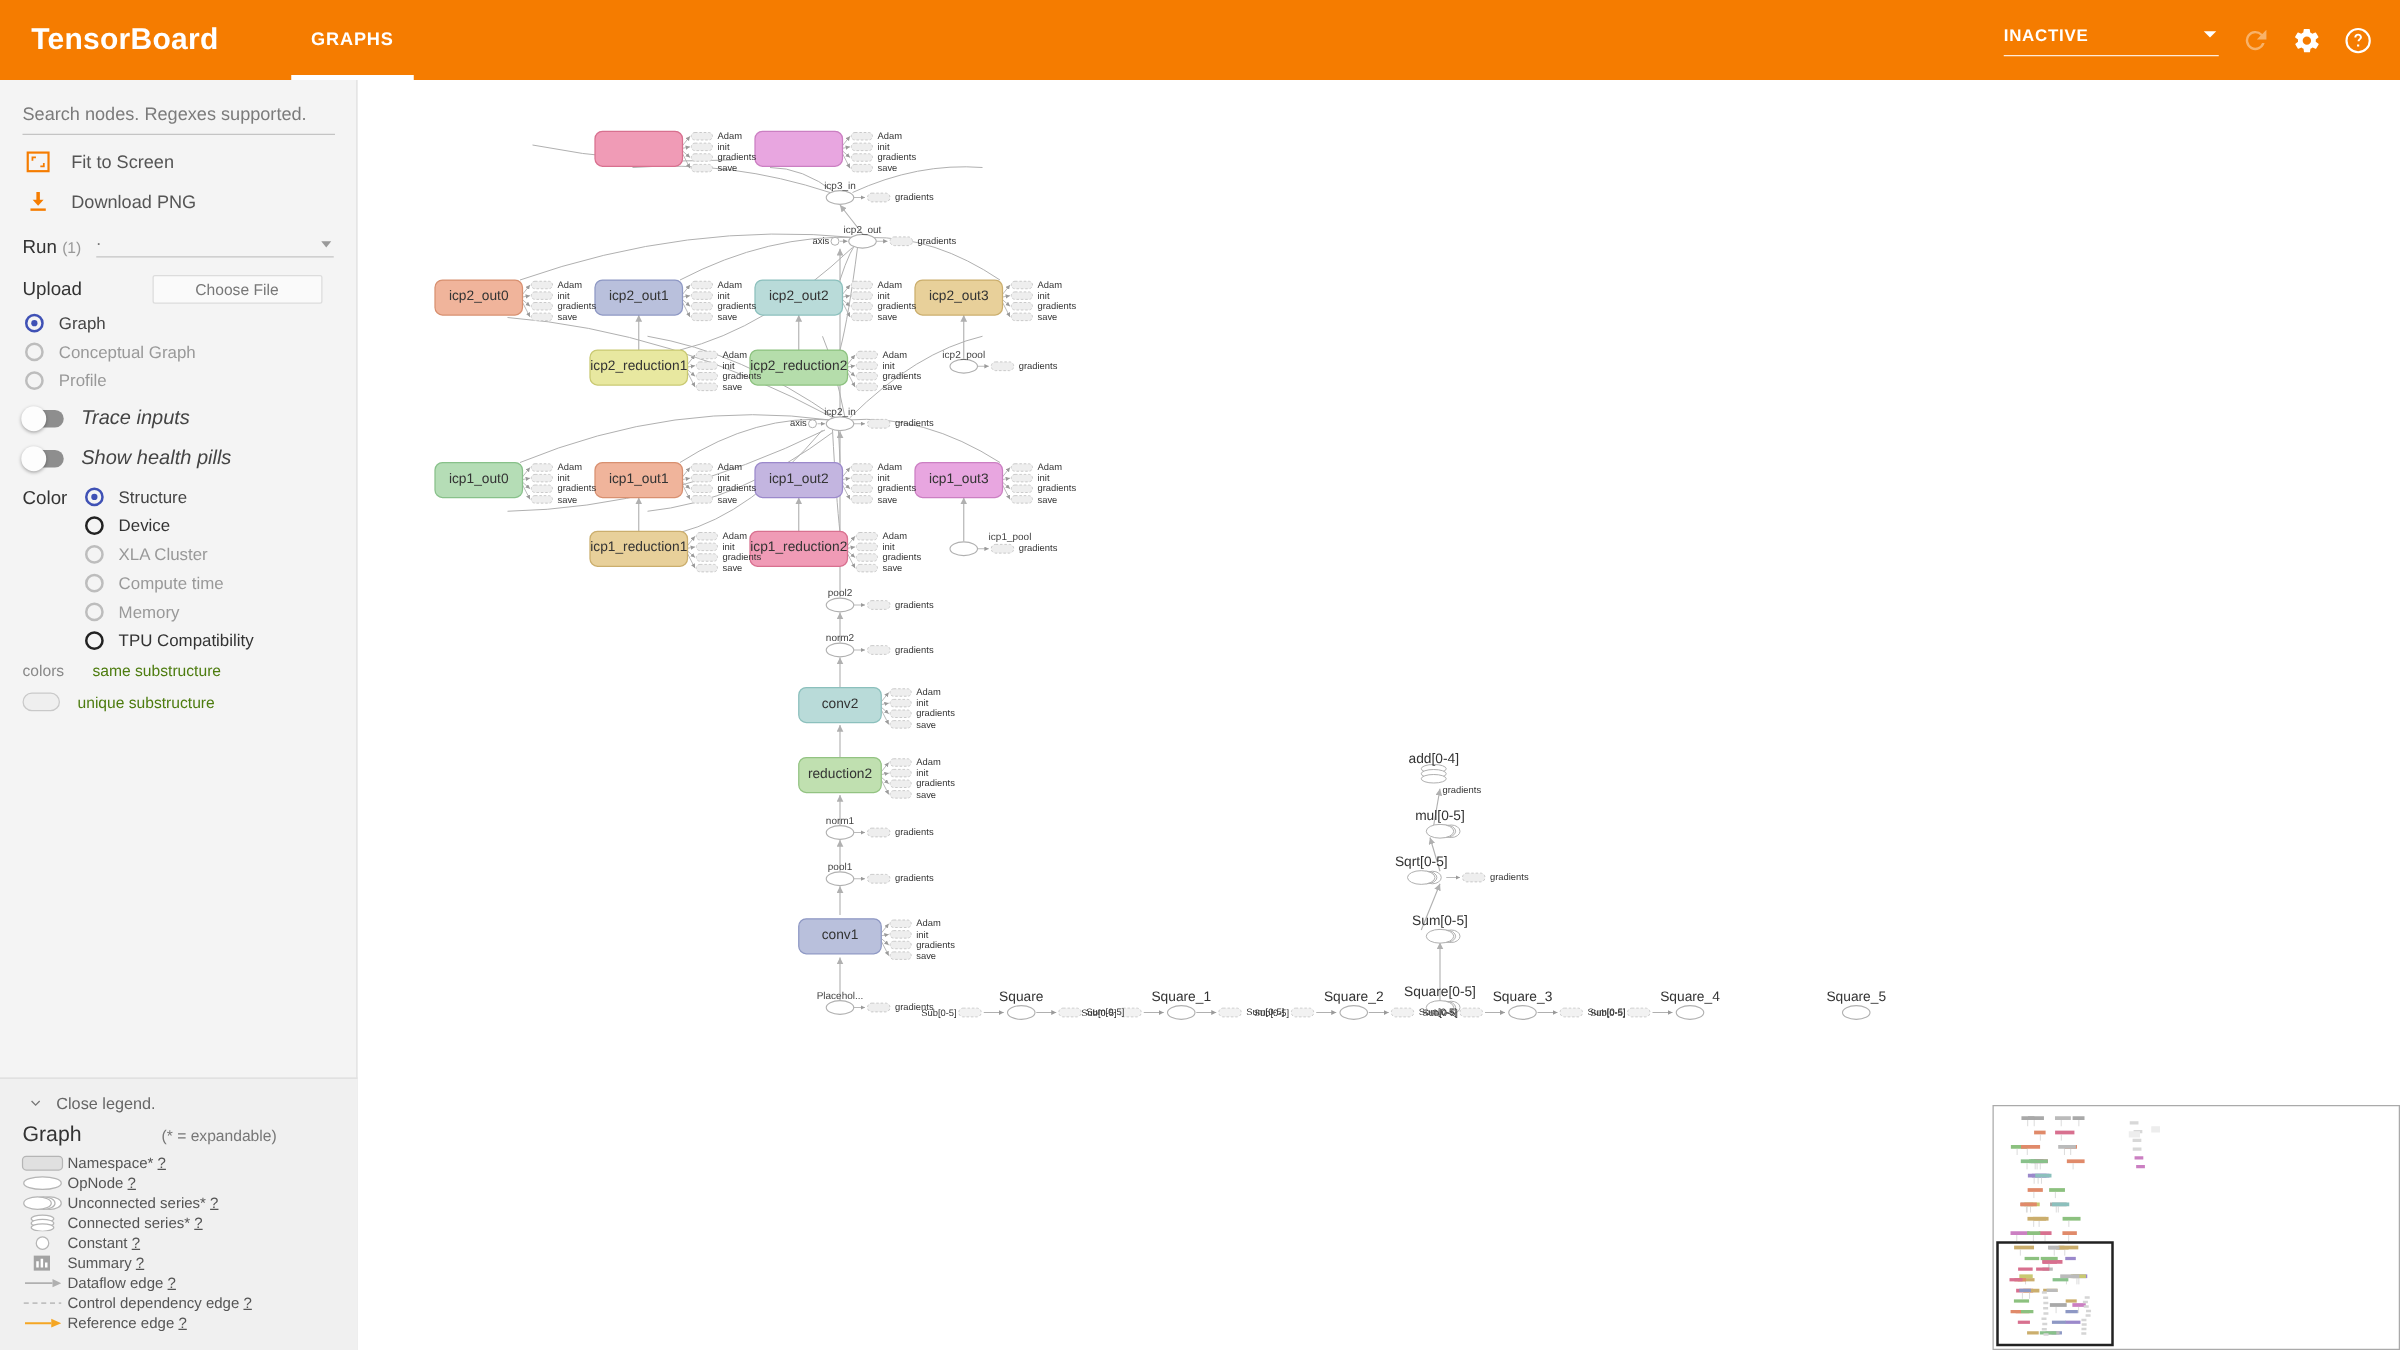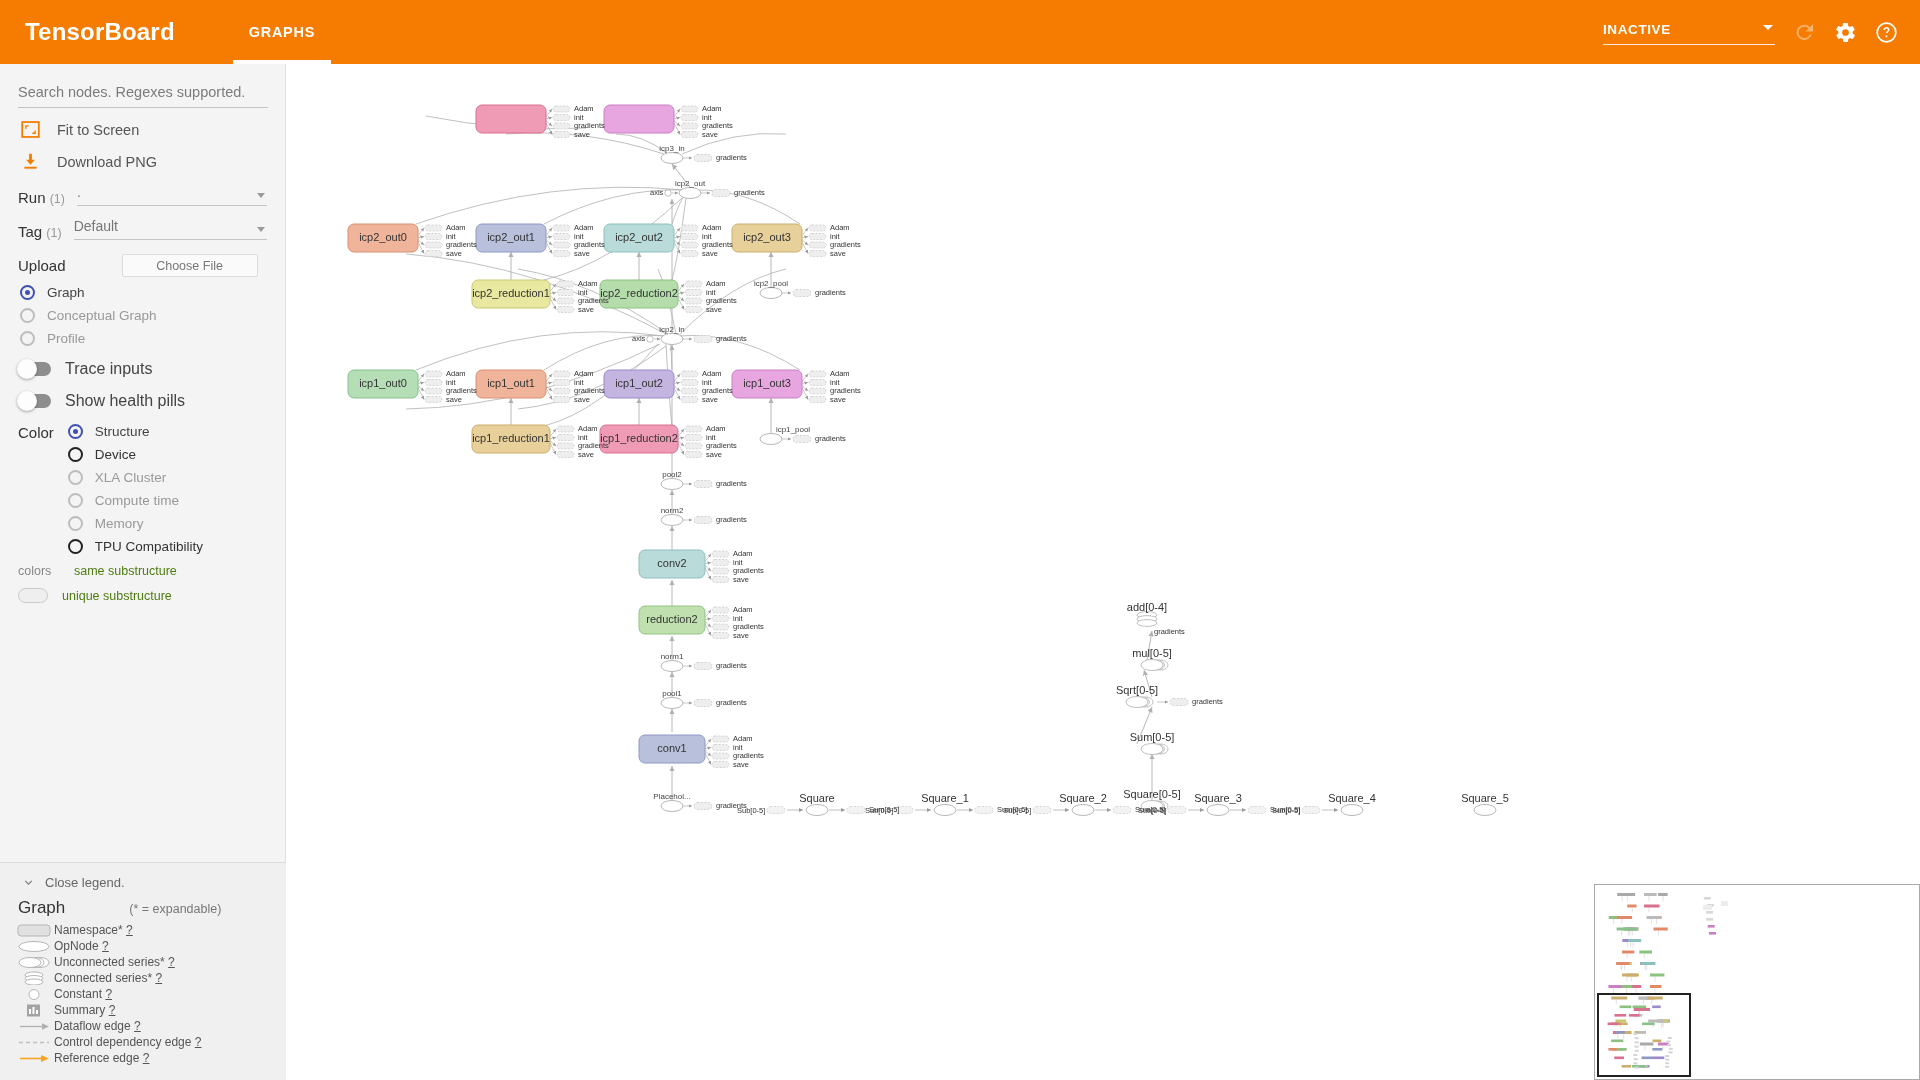--- a/index.html
+++ b/index.html
@@ -125,21 +125,21 @@
     content: ""; position: absolute; left: 3px; top: 3px;
     width: 5px; height: 5px; border-radius: 50%; background: #3f51b5;
   }
   .radio.dark { border-color: #222; }
   .radio-row .lbl { font-size: 13.5px; color: #999; }
   .radio-row.on .lbl { color: #444; }
   .radio-row.dk .lbl { color: #333; }
 
   .toggle-row {
     display: flex; align-items: center; gap: 14px;
-    padding: 14px 0 0 18px; cursor: pointer;
+    padding: 14px 0 0 18px; cursor: pointer; font-style: italic;
   }
   .switch {
     width: 33px; height: 14px; border-radius: 7px;
     background: #8e8e8e; position: relative; flex: none;
   }
   .switch::after {
     content: ""; position: absolute; left: -1px; top: -3px;
     width: 20px; height: 20px; border-radius: 50%;
     background: #fdfdfd; box-shadow: 0 1px 3px rgba(0,0,0,.35);
   }
@@ -272,30 +272,20 @@
     <span class="field-label">
       <span>Run</span>
       <span class="cnt">(1)</span>
     </span>
     <div class="field-ctl">
       <span class="val">.</span>
       <span class="caret-dark"></span>
     </div>
   </div>
 
-  <div class="field-row">
-    <span class="field-label">
-      <span>Tag</span>
-      <span class="cnt">(1)</span>
-    </span>
-    <div class="field-ctl">
-      <span class="val">Default</span>
-      <span class="caret-dark"></span>
-    </div>
-  </div>
 
   <div class="upload-row">
     <span class="field-label">Upload</span>
     <div class="file-btn">Choose File</div>
   </div>
 
   <div class="radio-row on">
     <span class="radio sel"></span>
     <span class="lbl">Graph</span>
   </div>
@@ -825,21 +815,21 @@
       <div class="satlabel" style="left: 447px; top: 687px;">gradients</div>
       <div class="satlabel" style="left: 447px; top: 695.5px;">save</div>
       <div class="opname" style="left: 386px; top: 80px;">icp3_in</div>
       <div class="edgelabel" style="left: 430px; top: 89px;">gradients</div>
       <div class="opname" style="left: 404px; top: 115px;">icp2_out</div>
       <div class="edgelabel" style="left: 448px; top: 124px;">gradients</div>
       <div class="opname" style="left: 485px; top: 215px;">icp2_pool</div>
       <div class="edgelabel" style="left: 529px; top: 224px;">gradients</div>
       <div class="opname" style="left: 386px; top: 261px;">icp2_in</div>
       <div class="edgelabel" style="left: 430px; top: 270px;">gradients</div>
-      <div class="opname" style="left: 485px; top: 361px; padding-left: 44px;">icp1_pool</div>
+      <div class="opname" style="left: 500px; top: 361px; padding-left: 44px;">icp1_pool</div>
       <div class="edgelabel" style="left: 529px; top: 370px;">gradients</div>
       <div class="opname" style="left: 386px; top: 406px;">pool2</div>
       <div class="edgelabel" style="left: 430px; top: 415px;">gradients</div>
       <div class="opname" style="left: 386px; top: 442px;">norm2</div>
       <div class="edgelabel" style="left: 430px; top: 451px;">gradients</div>
       <div class="opname" style="left: 386px; top: 588px;">norm1</div>
       <div class="edgelabel" style="left: 430px; top: 597px;">gradients</div>
       <div class="opname" style="left: 386px; top: 625px;">pool1</div>
       <div class="edgelabel" style="left: 430px; top: 634px;">gradients</div>
       <div class="opname" style="left: 386px; top: 728px;">Placehol...</div>

